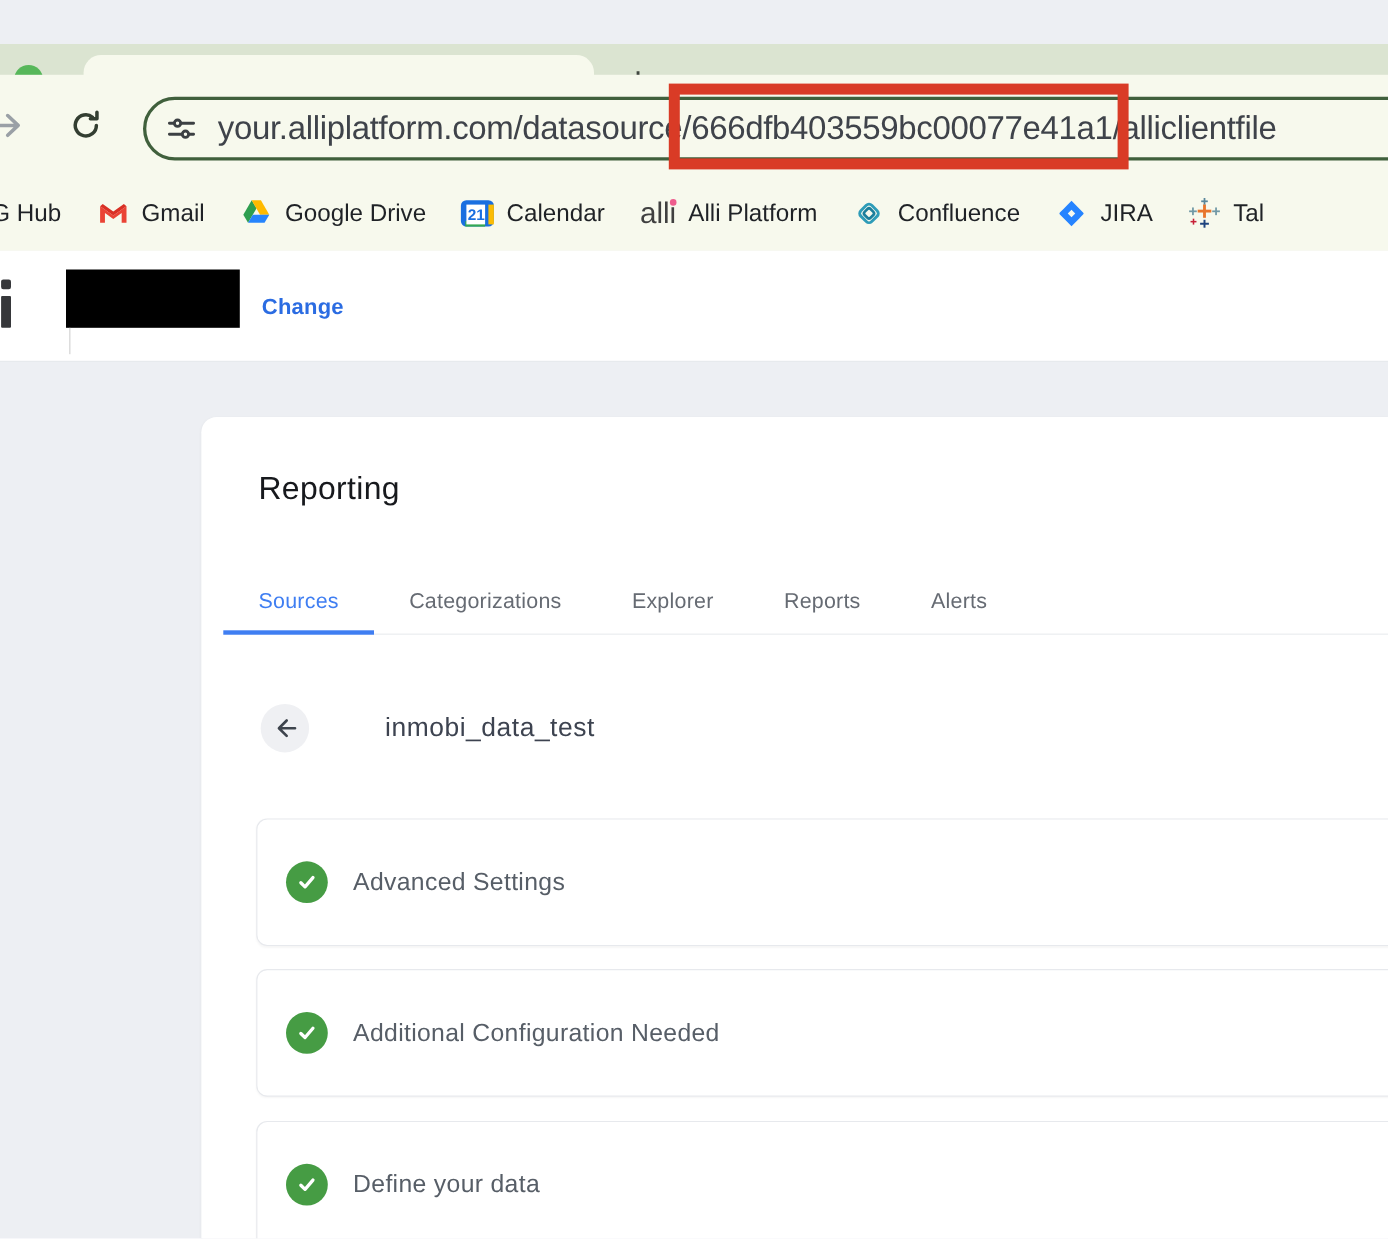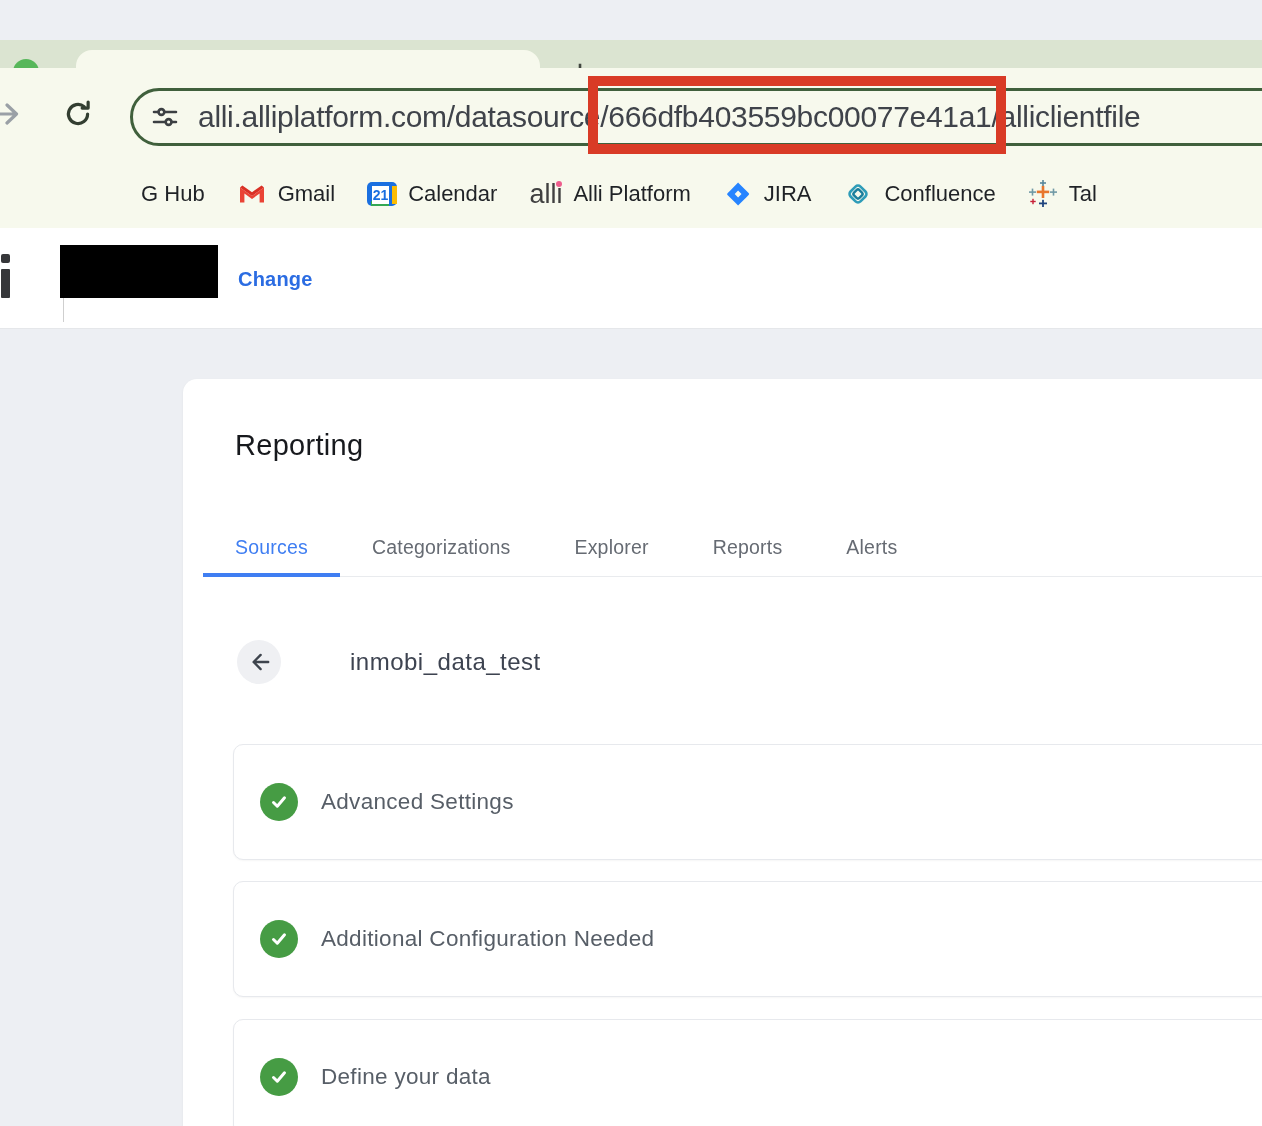--- a/index.html
+++ b/index.html
@@ -39,21 +39,21 @@
   .fwd-icon{position:absolute;left:-12px;top:29px;}
   .reload-icon{position:absolute;left:62px;top:30px;}
   .omnibox{position:absolute;left:130px;right:-40px;top:20px;height:58px;border:3px solid var(--pill-border);
     border-radius:30px;background:var(--cream);display:flex;align-items:center;padding-left:17px;}
   .url-text{margin-left:18px;font-size:30px;color:#3f434a;white-space:nowrap;letter-spacing:-0.3px;}
   .url-hl{position:relative;display:inline-block;}
   .annotation-box{position:absolute;left:-12px;right:-6px;top:-24px;bottom:-20px;border:10px solid var(--red);pointer-events:none;}
 
   
   .bookmarks{position:absolute;left:0;top:160px;width:100%;height:68px;background:var(--cream);
-    display:flex;align-items:center;padding-left:0;justify-content:center;}
+    display:flex;align-items:center;padding-left:0;}
   .bookmark{display:flex;align-items:center;gap:11px;padding:0 16px;height:100%;white-space:nowrap;}
   .bookmark:first-child{margin-left:-8px;padding-left:0;}
   .bookmark-label{font-size:22px;color:#1f2226;}
   .bm-icon{width:30px;height:30px;flex:0 0 auto;position:relative;}
   .cal{width:30px;height:24px;border-radius:5px;background:#1a6fe0;position:relative;}
   .cal .y{position:absolute;right:0;top:4px;width:5px;height:18px;background:#fbbc04;}
   .cal .g{position:absolute;left:4px;bottom:0;width:18px;height:5px;background:#34a853;}
   .cal .w{position:absolute;left:5px;top:4px;width:17px;height:18px;background:#fff;
     display:flex;align-items:center;justify-content:center;font-size:14px;font-weight:bold;color:#1a6fe0;}
   .alli-logo{position:relative;font-size:27px;font-weight:500;color:#404040;letter-spacing:0;line-height:1;}
@@ -115,60 +115,68 @@
       <path d="M24 15a9 9 0 1 1-3.2-6.9"></path>
       <path d="M24.5 3.8v5.6h-5.6"></path>
     </svg>
     <div class="omnibox">
       <svg width="30" height="30" viewBox="0 0 30 30" fill="none" stroke="#3c4043" stroke-width="2.6" stroke-linecap="round">
         <path d="M4 10h4.4M14.4 10H26M4 20h11.6M21.6 20H26"></path>
         <circle cx="11.4" cy="10" r="2.9"></circle>
         <circle cx="18.6" cy="20" r="2.9"></circle>
       </svg>
       <div class="url-text">
-        <span>alli.alliplatform.com/datasource</span><span class="url-hl"><span>/666dfb403559bc00077e41a1/</span><i class="annotation-box"></i></span><span>alliclientfile</span>
+        <span>your.alliplatform.com/datasource</span><span class="url-hl"><span>/666dfb403559bc00077e41a1/</span><i class="annotation-box"></i></span><span>alliclientfile</span>
       </div>
     </div>
   </div>
 
   <div class="bookmarks">
     <div class="bookmark">
       <span class="bookmark-label">G Hub</span>
     </div>
     <div class="bookmark">
       <svg class="bm-icon" viewBox="0 0 30 30">
         <path d="M3 8.5V23.5h4.4V14.6L15 20l7.6-5.4v8.9H27V8.5L15 17z" fill="#EA4335"></path>
         <path d="M3 8.5 15 17 27 8.5 24.6 6.4 15 13.2 5.4 6.4z" fill="#D93025"></path>
       </svg>
       <span class="bookmark-label">Gmail</span>
+    </div>
+    <div class="bookmark">
+      <svg class="bm-icon" viewBox="0 0 30 30">
+        <path fill="#2e9e4f" d="M10.8 3 3.2 16.2l4.3 7.4 7.7-13.2z"></path>
+        <path fill="#ffba00" d="M19.2 3h-8.4l7.6 13.2h8.4z"></path>
+        <path fill="#2684fc" d="M7.5 23.6h15l4.3-7.4h-15z"></path>
+      </svg>
+      <span class="bookmark-label">Google Drive</span>
     </div>
     <div class="bookmark">
       <div class="cal">
         <div class="y"></div>
           <div class="g"></div>
         <div class="w">21</div>
       </div>
       <span class="bookmark-label">Calendar</span>
     </div>
     <div class="bookmark">
       <span class="alli-logo"><span>alli</span><i class="alli-dot"></i></span>
       <span class="bookmark-label">Alli Platform</span>
     </div>
     <div class="bookmark">
-      <svg class="bm-icon" viewBox="0 0 30 30">
-        <path fill="#2684FF" d="M25.6 14.1 16 4.5l-.9-.9-7.3 7.3-3.3 3.3a1.3 1.3 0 0 0 0 1.8l6.6 6.6 4 4 7.3-7.3.1-.1 3.1-3.1a1.3 1.3 0 0 0 0-2zM15.1 18.4 11.7 15l3.4-3.4 3.4 3.4z"></path>
-      </svg>
-      <span class="bookmark-label">JIRA</span>
-    </div>
-    <div class="bookmark">
       <svg class="bm-icon" viewBox="0 0 30 30" fill="none">
         <rect x="8" y="8" width="14" height="14" rx="3.5" stroke="#2E9CB8" stroke-width="2.6" transform="rotate(45 15 15)"></rect>
         <rect x="11.2" y="11.2" width="7.6" height="7.6" rx="2" stroke="#1B7E9C" stroke-width="2.4" transform="rotate(45 15 15)"></rect>
       </svg>
       <span class="bookmark-label">Confluence</span>
+    </div>
+    <div class="bookmark">
+      <svg class="bm-icon" viewBox="0 0 30 30">
+        <path fill="#2684FF" d="M25.6 14.1 16 4.5l-.9-.9-7.3 7.3-3.3 3.3a1.3 1.3 0 0 0 0 1.8l6.6 6.6 4 4 7.3-7.3.1-.1 3.1-3.1a1.3 1.3 0 0 0 0-2zM15.1 18.4 11.7 15l3.4-3.4 3.4 3.4z"></path>
+      </svg>
+      <span class="bookmark-label">JIRA</span>
     </div>
     <div class="bookmark">
       <svg class="bm-icon" viewBox="0 0 30 30">
         <g fill="#E8762D">
             <rect x="13.7" y="6.8" width="2.6" height="12.2"></rect>
             <rect x="8.8" y="11.6" width="12.4" height="2.6"></rect>
           </g>
         <g fill="#59879B">
             <rect x="14.2" y="1" width="1.6" height="6"></rect>
             <rect x="12" y="3.2" width="6" height="1.6"></rect>

